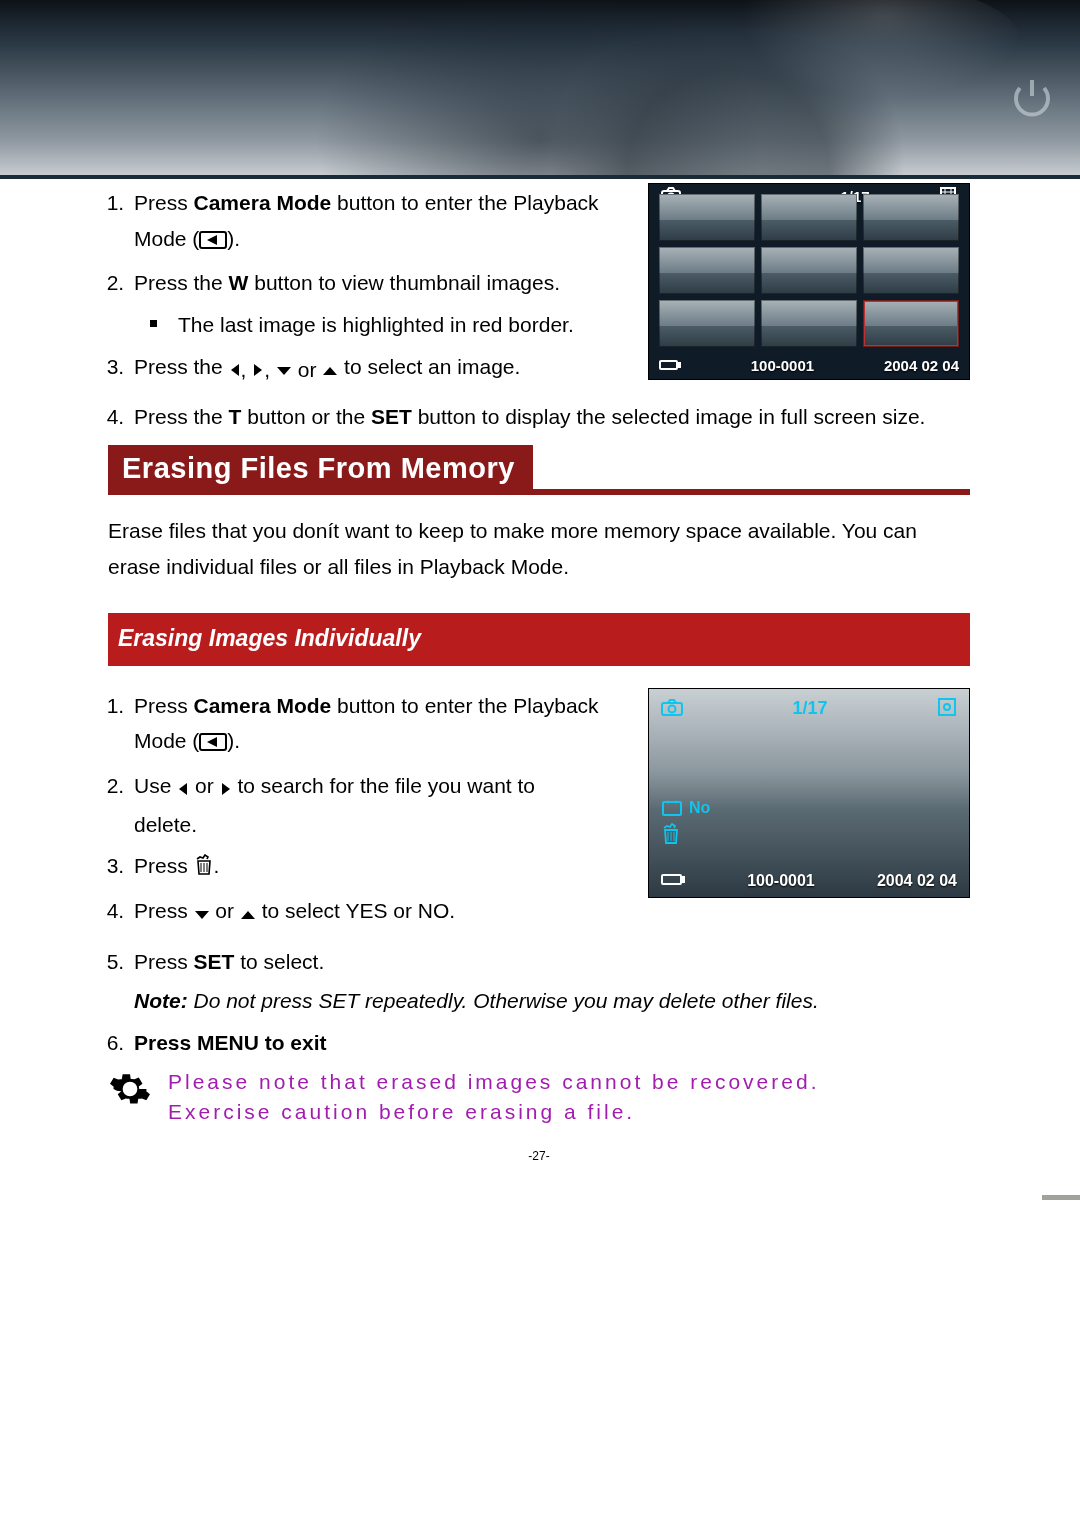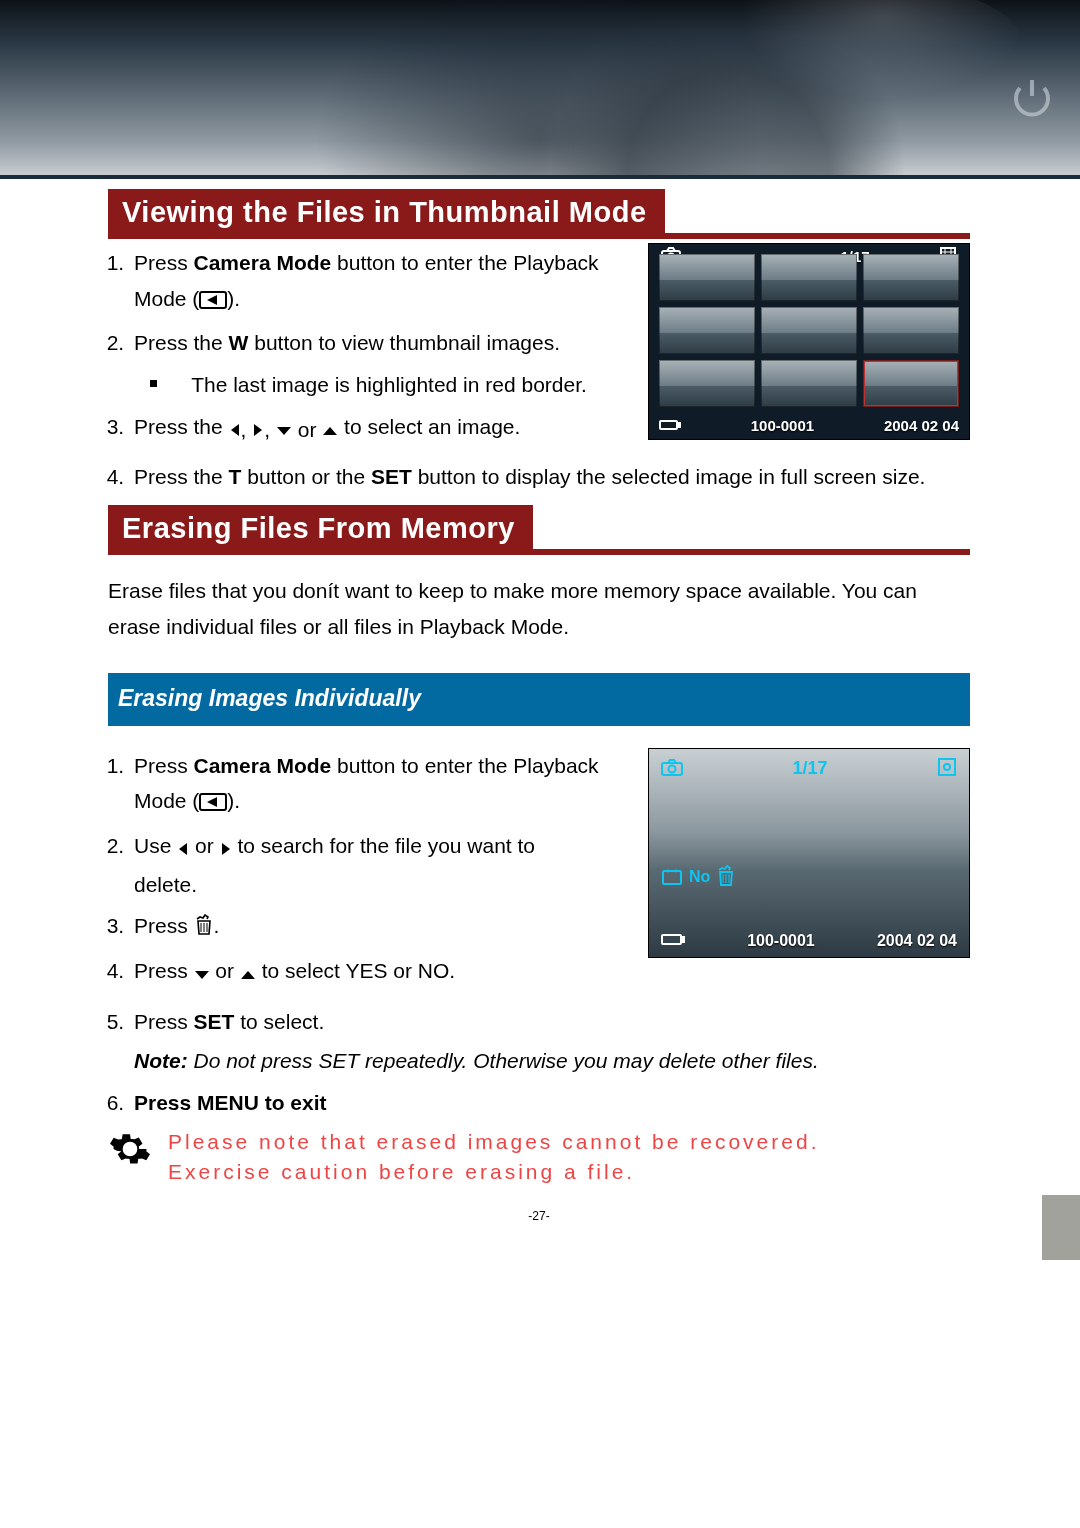--- a/index.html
+++ b/index.html
@@ -86,21 +86,20 @@
     padding:0;
   }
   ol.steps > li{
     margin:6px 0;
     padding-left:4px;
   }
   ul.sub{
     list-style:none;
     margin:6px 0 6px 22px;
     padding:0;
-    text-align:center;
   }
   ul.sub li{
     position:relative;
     padding-left:22px;
   }
   ul.sub li::before{
     content:"";
     position:absolute; left:-6px; top:13px;
     width:7px; height:7px;
     background:#000;
@@ -150,59 +149,59 @@
     color:#fff; font:700 15px/1 Verdana,sans-serif; text-shadow:0 1px 2px #000;
     padding:0 2px;
   }
   .lcd-bottom{
     position:absolute; left:10px; right:10px; bottom:6px;
     display:flex; justify-content:space-between; align-items:center;
     color:#fff; font:700 15px/1 Verdana,sans-serif; text-shadow:0 1px 2px #000;
   }
   .subheading-bar{
     margin-top:20px;
-    background:#0369a1;
+    background:#b91c1c;
     color:#fff;
     font-weight:700;
     font-style:italic;
     font-size:23px;
     padding:6px 12px 8px 10px;
   }
   .lcd-photo{
     width:320px;
     height:208px;
     background:linear-gradient(180deg,#c9d0d4 0,#8b979e 40%, #5a6a73 58%, #2d3a43 100%);
     border:1px solid #000;
     position:relative;
     margin-top:6px;
   }
   .lcd-photo .top-icons{
     position:absolute; top:8px; left:12px; right:12px;
     display:flex; justify-content:space-between; align-items:center;
     color:var(--lcd-cyan); font:700 18px/1 Verdana,sans-serif;
   }
   .lcd-photo .mid-icons{
-    position:absolute; left:12px; top:116px;
+    position:absolute; left:12px; top:110px;
     color:var(--lcd-cyan); font:700 16px/1 Verdana,sans-serif;
-    display:flex; flex-direction:row; gap:6px;
+    display:flex; flex-direction:column; gap:6px;
   }
   .lcd-photo .bottom{
     position:absolute; left:12px; right:12px; bottom:8px;
     display:flex; justify-content:space-between; align-items:center;
     color:#fff; font:700 16px/1 Verdana,sans-serif; text-shadow:0 1px 2px #000;
   }
   .note-row{
     margin-top:6px;
     display:flex;
     gap:16px;
     align-items:flex-start;
   }
   .cog-icon{flex:0 0 44px;}
   .note-text{
-    color:#ef4444;
+    color:#a21caf;
     font-size:21px;
     letter-spacing:3px;
     line-height:1.45;
   }
   .page-num{
     text-align:center;
     font-size:12px;
     margin:18px 0 34px 0;
   }
   .right-gutter{
@@ -222,24 +221,20 @@
 
   <div class="page-header">
     <svg class="power-icon" viewBox="0 0 24 24" fill="none" stroke="#cdd6dc" stroke-width="2">
       <path d="M12 3v8"></path>
         <path d="M6 7a8 8 0 1 0 12 0"></path>
     </svg>
   </div>
 
   <div class="content">
 
-    <div class="section-head">
-      <div class="bar">Viewing the Files in Thumbnail Mode</div>
-      <div class="tail"></div>
-    </div>
 
 
     <div class="row-with-fig">
       <div class="text">
         <ol class="steps">
           <li>
             <span>Press </span><span class="bold">Camera Mode</span><span> button to enter the Playback Mode (</span><span class="inline-icon"><svg width="28" height="18" viewBox="0 0 28 18">
                   <rect x="1" y="1" width="26" height="16" rx="2" fill="none" stroke="#000" stroke-width="2"></rect>
                   <polygon points="18,4 8,9 18,14" fill="#000"></polygon>
                 </svg></span><span>).</span>

